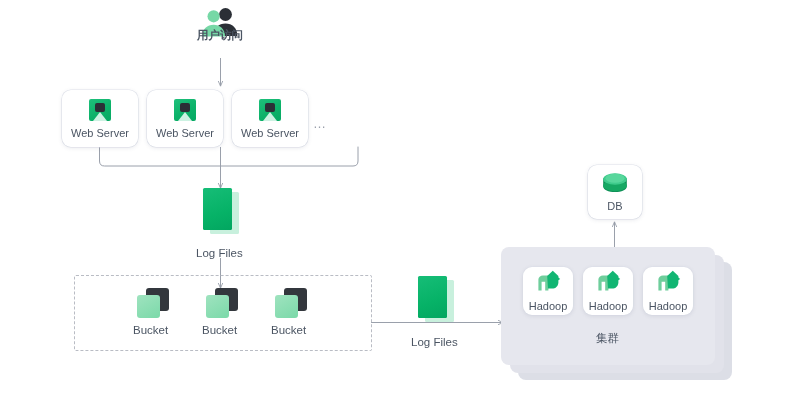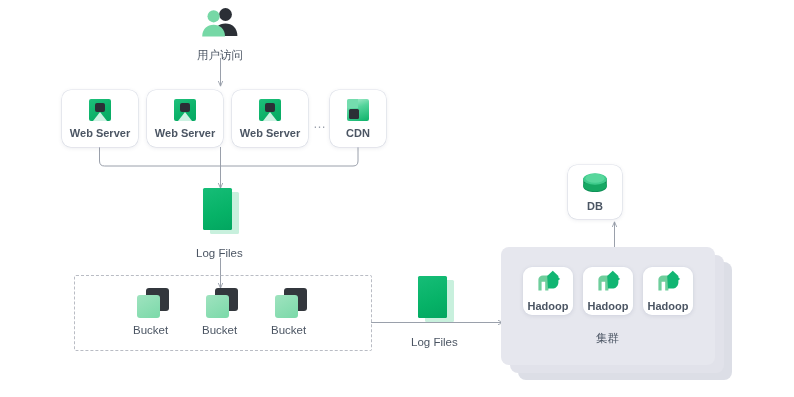--- a/index.html
+++ b/index.html
@@ -30,21 +30,20 @@
     flex-direction: column;
     align-items: center;
     justify-content: center;
   }
   .card .cardlabel {
     font-size: 11px;
     color: #4b5563;
     line-height: 1;
     margin-top: 7px;
     white-space: nowrap;
-    font-weight: bold;
   }
 
   
   .icon-wrap {
     position: relative;
     display: block;
   }
 
   
   .ic-server {
@@ -232,21 +231,21 @@
       <svg width="42" height="32" viewBox="0 0 42 32">
 
         <circle cx="26.5" cy="8.5" r="6.4" fill="#2b2f36"></circle>
         <path d="M14.6,30 C14.6,21.8 19.9,17.4 26.5,17.4 C33.1,17.4 38.4,21.8 38.4,30 Z" fill="#2b2f36"></path>
 
         <circle cx="14.6" cy="10.3" r="6.1" fill="#76d8a6"></circle>
         <path d="M3.2,30.6 C3.2,22.9 8.3,18.8 14.6,18.8 C20.9,18.8 26,22.9 26,30.6 Z" fill="#76d8a6"></path>
       </svg>
     </div>
   </div>
-  <div class="plain-label" style="left:197px;top:50px;">用户访问</div>
+  <div class="plain-label" style="left:197px;top:30px;font-weight:bold;">用户访问</div>
 
   <div class="card" style="left:62px;top:90px;width:76px;height:57px;">
     <div class="icon-wrap">
       <div class="ic-server">
           <div class="scr"></div>
           <div class="base"></div>
         </div>
     </div>
     <div class="cardlabel">Web Server</div>
   </div>
@@ -266,29 +265,20 @@
       <div class="ic-server">
           <div class="scr"></div>
           <div class="base"></div>
         </div>
     </div>
     <div class="cardlabel">Web Server</div>
   </div>
 
   <div class="ellipsis-dots" style="left:313px;top:117px;">…</div>
 
-  <div class="card" style="left:330px;top:90px;width:56px;height:57px;">
-    <div class="icon-wrap">
-      <div class="ic-cdn">
-          <div class="tl"></div>
-          <div class="blk"></div>
-        </div>
-    </div>
-    <div class="cardlabel">CDN</div>
-  </div>
 
   <div class="abs" style="left:203px;top:188px;width:36px;height:46px;">
     <div class="ic-log">
       <div class="back"></div>
         <div class="front"></div>
     </div>
   </div>
   <div class="plain-label" style="left:196px;top:248px;">Log Files</div>
 
   <div class="dashed-box" style="left:74px;top:275px;width:296px;height:74px;"></div>
@@ -363,21 +353,21 @@
           <path d="M12.2,6.0 L17.8,0.7 L23.4,6.0 L23.4,12.2 C23.4,16.0 20.6,18.6 17.0,18.6 L13.0,18.6 Z" fill="#12b673"></path>
           <path d="M22.0,6.6 L25.2,9.0 L21.9,11.0 Z" fill="#12b673"></path>
         </svg>
       </div>
     </div>
     <div class="cardlabel">Hadoop</div>
   </div>
 
   <div class="cluster-label" style="left:596px;top:331px;">集群</div>
 
-  <div class="card" style="left:568px;top:165px;width:54px;height:54px;">
+  <div class="card" style="left:588px;top:165px;width:54px;height:54px;">
     <div class="icon-wrap">
       <div class="ic-db">
         <svg width="26" height="22" viewBox="0 0 26 22">
           <path d="M1.2,6.2 L1.2,14.4 C1.2,17.6 6.5,20.0 13.0,20.0 C19.5,20.0 24.8,17.6 24.8,14.4 L24.8,6.2 Z" fill="#0e8f56"></path>
           <ellipse cx="13" cy="13.6" rx="11.8" ry="5.6" fill="#16a863"></ellipse>
           <ellipse cx="13" cy="7.0" rx="11.8" ry="5.8" fill="#3fcb8c"></ellipse>
           <ellipse cx="13" cy="6.3" rx="9.6" ry="4.5" fill="#58d79c"></ellipse>
         </svg>
       </div>
     </div>

